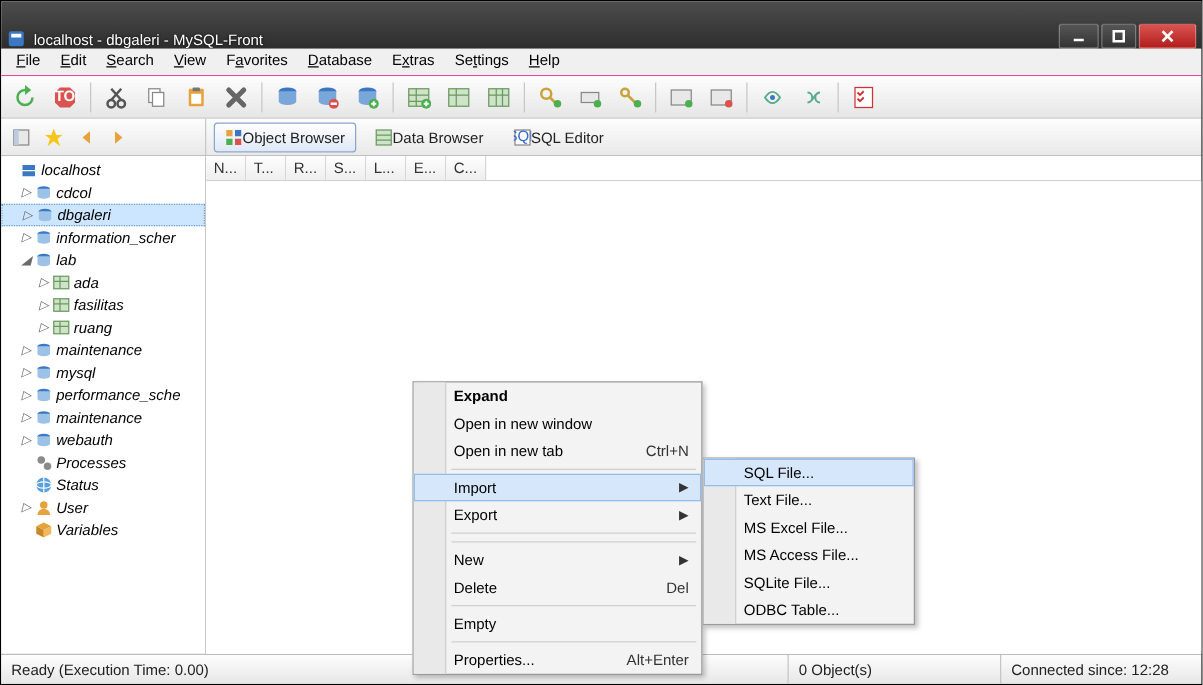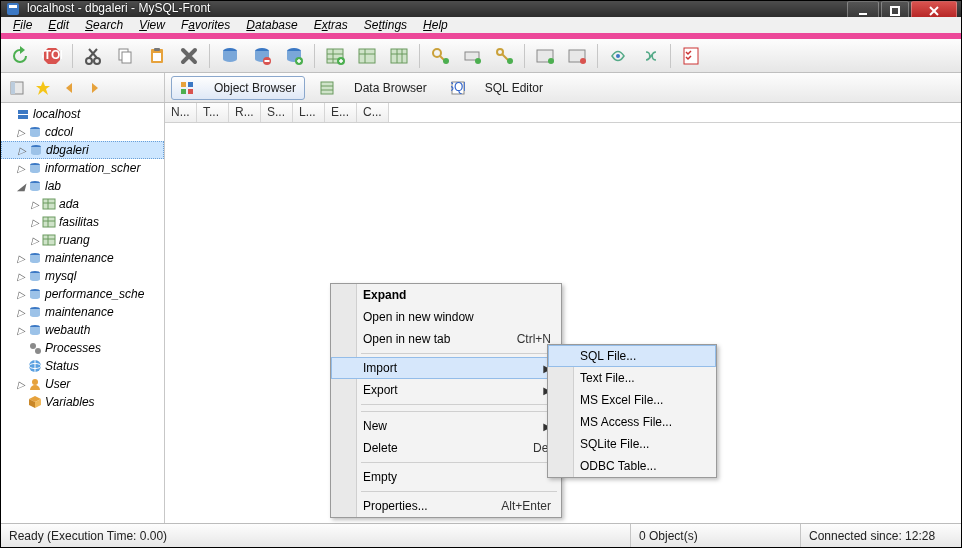--- a/index.html
+++ b/index.html
@@ -1,44 +1,44 @@
 <!DOCTYPE html>
 <html><head>
 <meta charset="utf-8">
 <style>
 * { box-sizing: border-box; margin: 0; padding: 0; font-family: "Segoe UI", Tahoma, sans-serif; font-size: 12px; }
 body { background: #5a5a5a; width: 962px; height: 548px; overflow: hidden; }
 
 .win-frame { width: 962px; height: 548px; border: 1px solid #000; background: #fff; display: flex; flex-direction: column; }
 
 
-.title-bar { height: 16px; background: linear-gradient(#4d4d4d,#2d2d2d); display: flex; align-items: flex-start; padding: 0 4px; color: #fff; }
+.title-bar { height: 38px; background: linear-gradient(#4d4d4d,#2d2d2d); display: flex; align-items: flex-end; padding: 0 4px; color: #fff; }
 .title-bar .app-icon { width: 16px; height: 16px; margin-right: 6px; }
 .title-bar .title-text { flex: 1; font-size: 12px; text-shadow: 0 0 2px #000; }
 .win-btns { display: flex; gap: 0; }
 .win-btn { width: 32px; height: 20px; border: 1px solid rgba(255,255,255,.3); border-radius: 2px; margin-left: 2px; display: flex; align-items: center; justify-content: center; color: #fff; background: linear-gradient(#555,#333); }
 .win-btn.max { width: 28px; }
 .win-btn.close { width: 46px; background: linear-gradient(#d9534f,#b01e1e); }
 .win-btn svg { display:block; }
 
 
-.menubar { height: 22px; background: #f0f0f0; border-bottom: 6px solid #ec4899; display: flex; align-items: center; padding: 0 4px; font-style: italic; }
+.menubar { height: 22px; background: #f0f0f0; border-bottom: 1px solid #ec4899; display: flex; align-items: flex-start; padding: 0 4px; }
 .menu-item { padding: 2px 8px; color: #000; }
 .menu-item u { text-decoration: underline; }
 
 
 .toolbar-row { height: 34px; background: linear-gradient(#fdfdfd,#e6e6e6); border-bottom: 1px solid #bfbfbf; display: flex; align-items: center; padding: 2px 4px; gap: 2px; }
 .tb-btn { width: 30px; height: 28px; display: flex; align-items: center; justify-content: center; border: 1px solid transparent; border-radius: 3px; }
 .tb-sep { width: 1px; height: 24px; background: #c7c7c7; margin: 0 3px; }
 
 .toolbar2 { height: 30px; background: linear-gradient(#fdfdfd,#e9e9e9); border-bottom: 1px solid #bfbfbf; display: flex; align-items: stretch; }
 .tb2-left { width: 164px; border-right: 1px solid #c7c7c7; display: flex; align-items: center; padding: 2px 4px; gap: 2px; }
 .tb2-right { flex: 1; display: flex; align-items: center; padding: 2px 6px; gap: 6px; }
 .tb2-small { width: 24px; height: 24px; display: flex; align-items: center; justify-content: center; border: 1px solid transparent; border-radius: 3px; }
-.tb-tab { height: 24px; display: flex; align-items: center; gap: 20px; padding: 0 8px; border: 1px solid transparent; border-radius: 3px; color:#222; }
+.tb-tab { height: 24px; display: flex; align-items: center; gap: 0; padding: 0 8px; border: 1px solid transparent; border-radius: 3px; color:#222; }
 .tb-tab.active { background: linear-gradient(#fefefe,#dfe8f6); border: 1px solid #8aa7cc; }
 
 
 .body-area { flex: 1; display: flex; min-height: 0; }
 .sidebar { width: 164px; background: #fff; border-right: 1px solid #c7c7c7; overflow: hidden; font-style: italic; }
 .content { flex: 1; background: #fff; display: flex; flex-direction: column; position: relative; }
 .cols-header { height: 20px; border-bottom: 1px solid #d0d0d0; display: flex; }
 .col-cell { border-right: 1px solid #d6d6d6; padding: 2px 6px; color:#333; background: linear-gradient(#fefefe,#eee); width: 32px; white-space: nowrap; overflow: hidden; }
 .content-body { flex:1; background:#fff; }
 
@@ -59,21 +59,21 @@
 .ctx-item { position: relative; height: 22px; display:flex; align-items:center; padding-left: 32px; padding-right: 10px; }
 .ctx-item.hover { background:#d6e7fb; border:1px solid #94bde9; height:22px; padding-left:31px; padding-right:9px; }
 .ctx-item .lbl { flex:1; color:#000; }
 .ctx-item .sc { color:#333; margin-left: 24px; }
 .ctx-item .arrow { color:#333; font-size:10px; margin-left: 18px; }
 .ctx-sep { height: 7px; position:relative; }
 .ctx-sep::after { content:""; position:absolute; left:30px; right:4px; top:3px; border-top:1px solid #cfcfcf; }
 .c-bold { font-weight: bold; }
 
 .ctx.main { left: 165px; top: 180px; width: 232px; }
-.ctx.sub  { left: 382px; top: 241px; width: 170px; }
+.ctx.sub  { left: 397px; top: 241px; width: 170px; }
 
 
 .status { height: 24px; background: linear-gradient(#fdfdfd,#e7e7e7); border-top: 1px solid #bcbcbc; display: flex; align-items: center; }
 .status-cell { padding: 2px 8px; border-right: 1px solid #c5c5c5; height: 100%; display:flex; align-items:center; color:#222;}
 .status .grow { flex:1; }
 
 
 svg { display:block; }
 .orange { fill:#e6a23c; }
 .blue   { fill:#3b78c4; }

